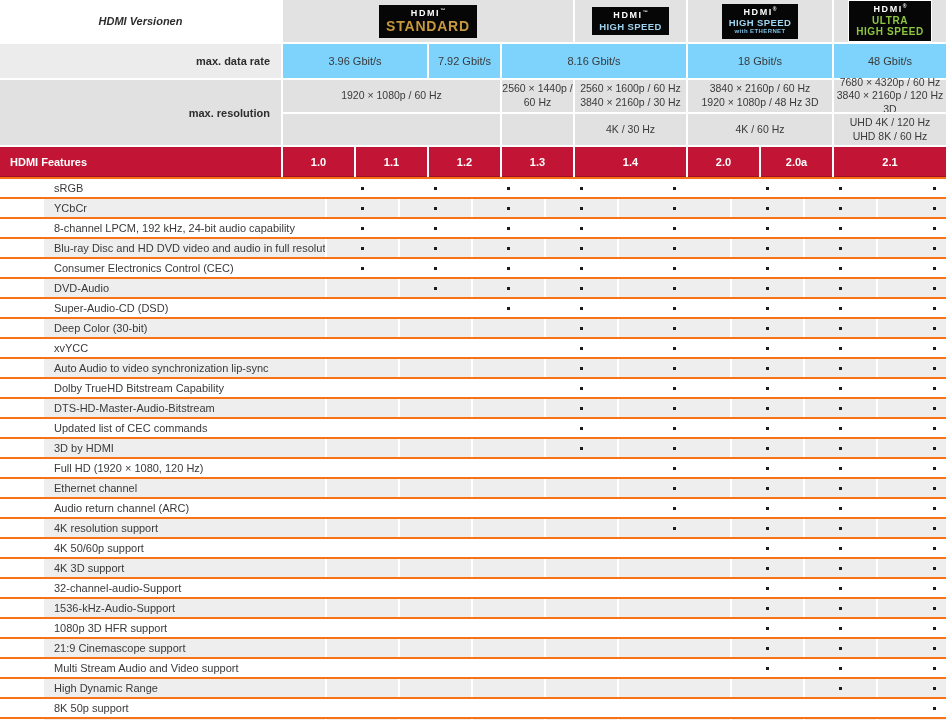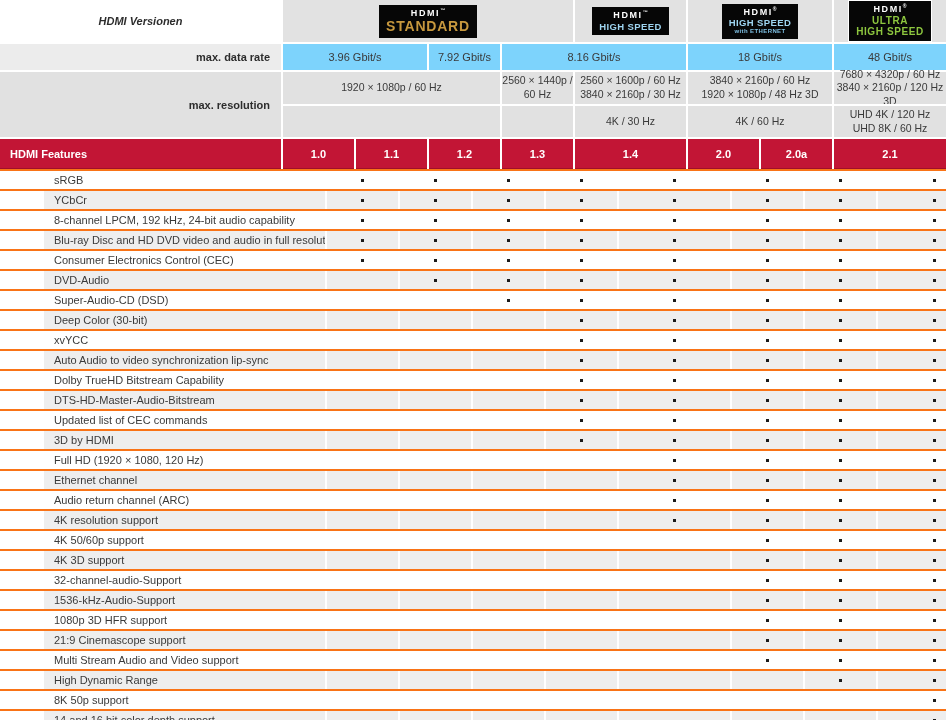--- a/index.html
+++ b/index.html
@@ -15,21 +15,21 @@
   .hdmi-logo .brand{font-weight:bold;font-size:9px;letter-spacing:1.6px;color:#fff;white-space:nowrap;}
   .hdmi-logo .brand sup{font-size:5px;letter-spacing:0;vertical-align:super;}
   .logo-line{font-weight:bold;white-space:nowrap;}
   .l-std{color:#c7983e;font-size:14px;letter-spacing:.8px;}
   .l-hs{color:#9ed4f0;font-size:9.5px;letter-spacing:.4px;}
   .l-eth{color:#7fc0e4;font-size:6px;letter-spacing:.4px;}
   .l-ultra{color:#8dc63f;font-size:10px;letter-spacing:.6px;}
   .hdmi-logo.ultra{border:1px solid #fff;}
   
   .rate-row{display:grid;grid-template-columns:281px 146px 73px 186px 146px 114px;
-            height:28px;border-top:2px solid #fff;box-sizing:border-box;}
+            height:36px;border-top:2px solid #fff;box-sizing:border-box;}
   .rate-cell{background:#7dd3fc;border-left:2px solid #fff;box-sizing:border-box;
              display:flex;align-items:center;justify-content:center;font-size:11px;}
   .row-label{justify-content:flex-end;padding-right:11px;font-weight:bold;color:#2d2d2d;border-left:none;}
   .rate-row .row-label{background:#ececec;}
   
   .res-grid{display:grid;grid-template-columns:281px 219px 73px 113px 146px 114px;
             grid-template-rows:32px 33px;height:67px;border-top:2px solid #fff;box-sizing:border-box;}
   .res-cell{background:#e1e1e1;border-left:2px solid #fff;box-sizing:border-box;
             display:flex;flex-direction:column;align-items:center;justify-content:center;
             font-size:10.5px;line-height:1.3;text-align:center;}

